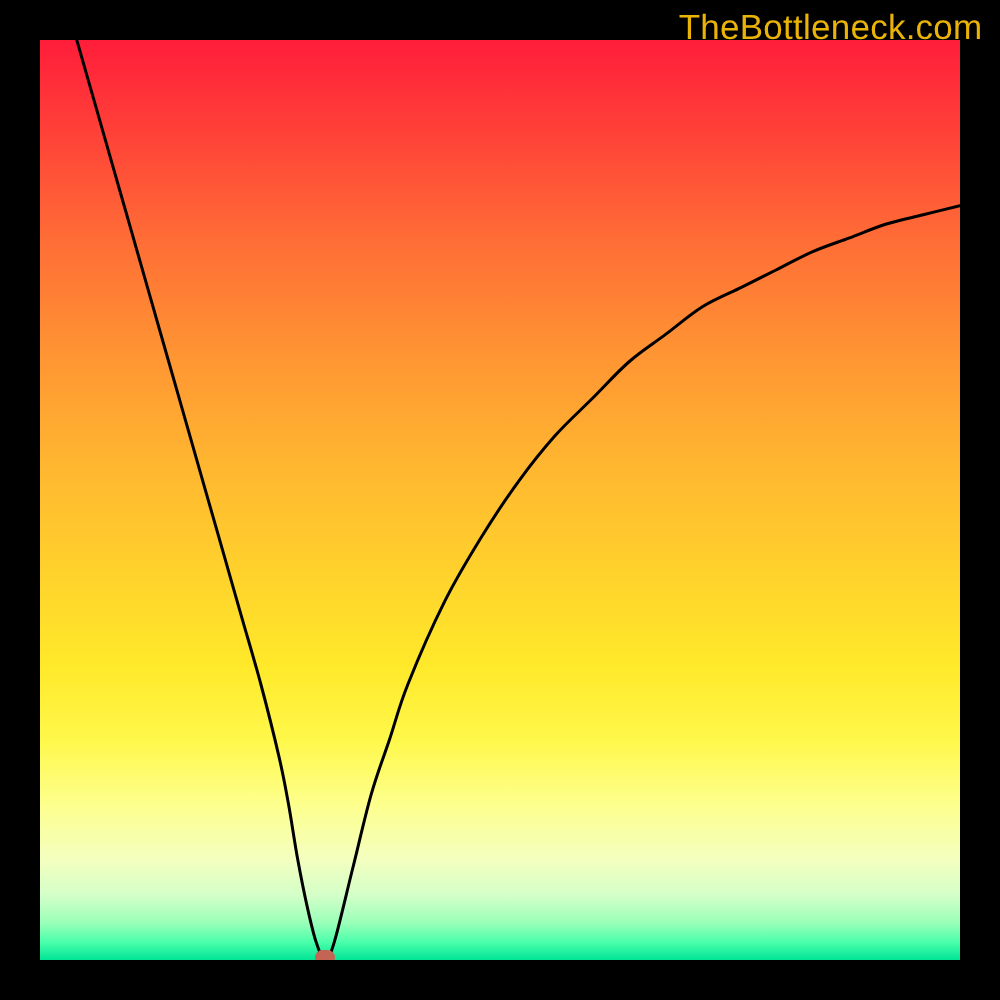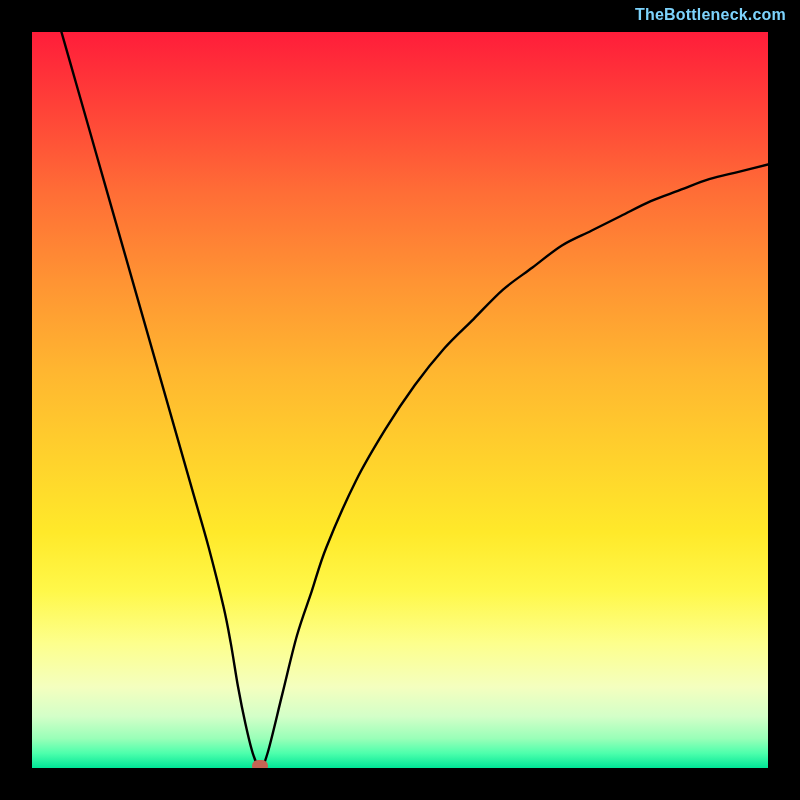--- a/index.html
+++ b/index.html
@@ -55,23 +55,23 @@
     position: absolute;
     left: 0;
     top: 0;
     width: 736px;
     height: 736px;
   }
   .watermark {
     position: absolute;
     top: 6px;
     right: 14px;
-    color: #7dd3fc;
-    font-size: 16px;
-    font-weight: 700;
+    color: #eab308;
+    font-size: 28px;
+    font-weight: 400;
     letter-spacing: 0.2px;
     user-select: none;
   }
   .dot {
     position: absolute;
     width: 16px;
     height: 12px;
     border-radius: 6px;
     background: #c46454;
   }

